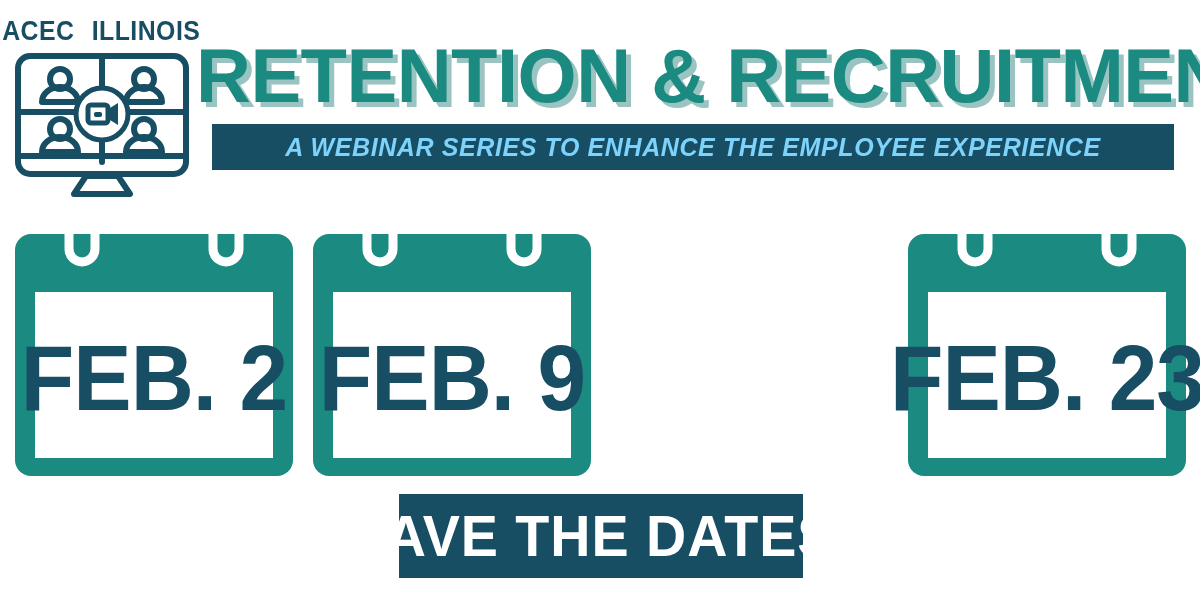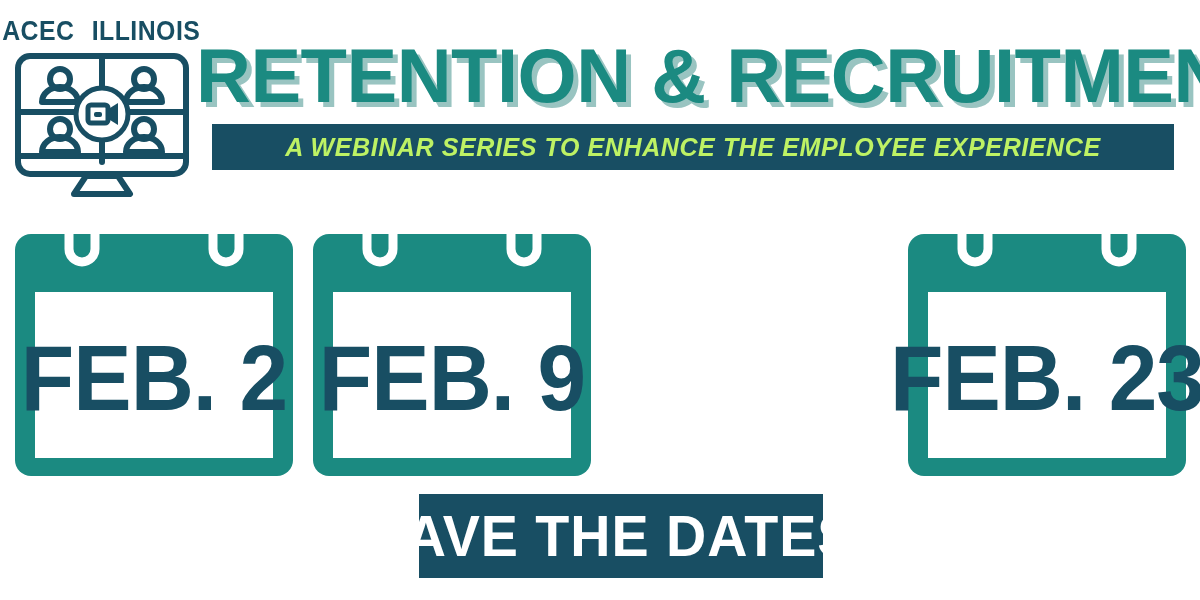--- a/index.html
+++ b/index.html
@@ -94,21 +94,21 @@
     align-items: center;
     justify-content: center;
   }
   .title-sub-text {
     font-family: "Liberation Sans", sans-serif;
     font-weight: bold;
     font-style: italic;
     font-size: 25px;
     line-height: 1;
     letter-spacing: 0.6px;
-    color: #bef264;
+    color: #7dd3fc;
     white-space: nowrap;
   }
 
   
   .cards-row {
     position: absolute;
     left: 0;
     top: 212px;
     width: 1200px;
     height: 266px;
@@ -148,21 +148,21 @@
     color: #184E63;
     white-space: nowrap;
     transform: scaleX(0.95);
     transform-origin: center;
     pointer-events: none;
   }
 
   
   .footer-bar {
     position: absolute;
-    left: 419px;
+    left: 399px;
     top: 494px;
     width: 404px;
     height: 84px;
     background: #184E63;
     display: flex;
     align-items: center;
     justify-content: center;
   }
   .footer-text {
     font-family: "Liberation Sans Narrow", "Liberation Sans", sans-serif;

